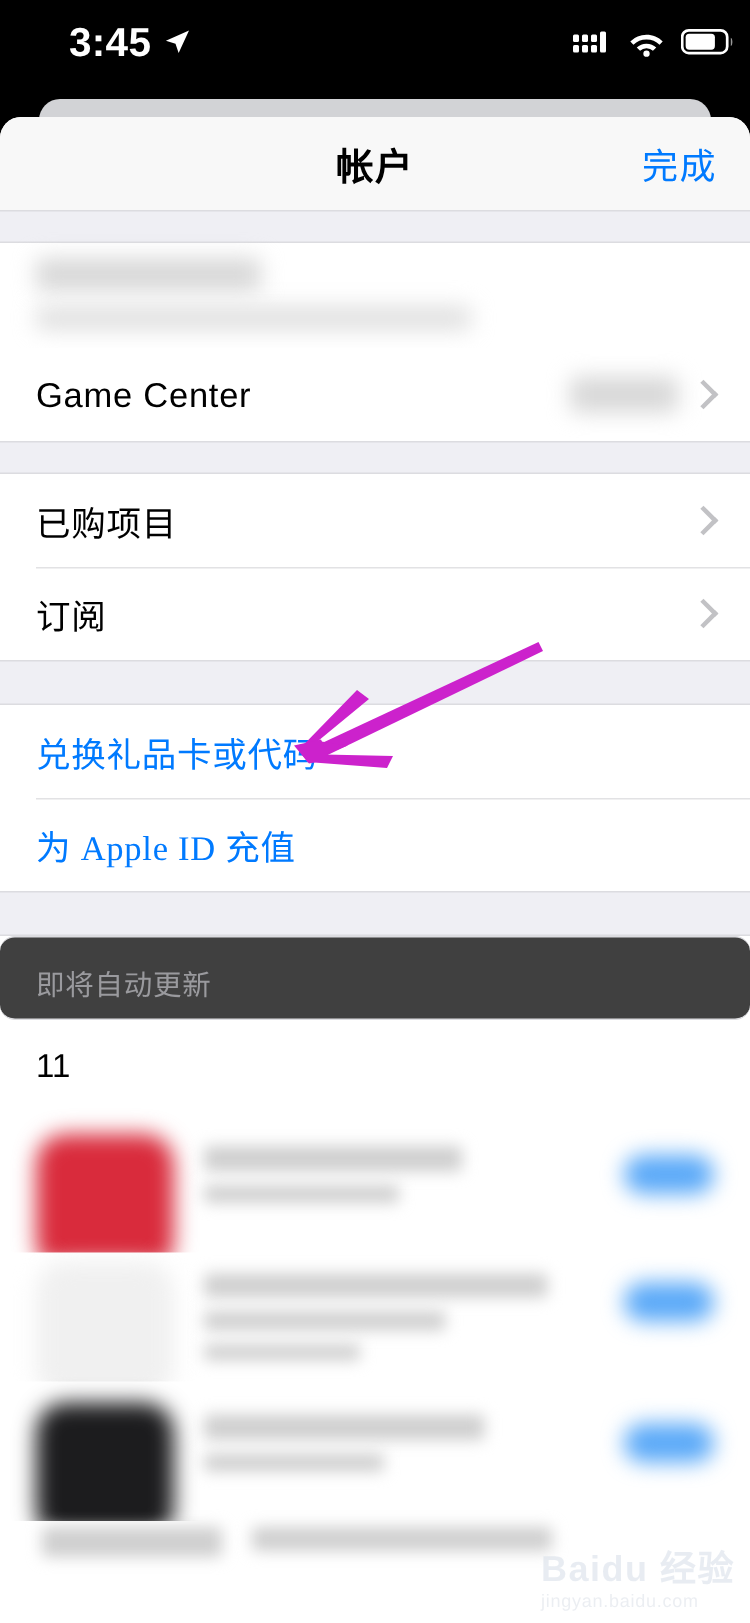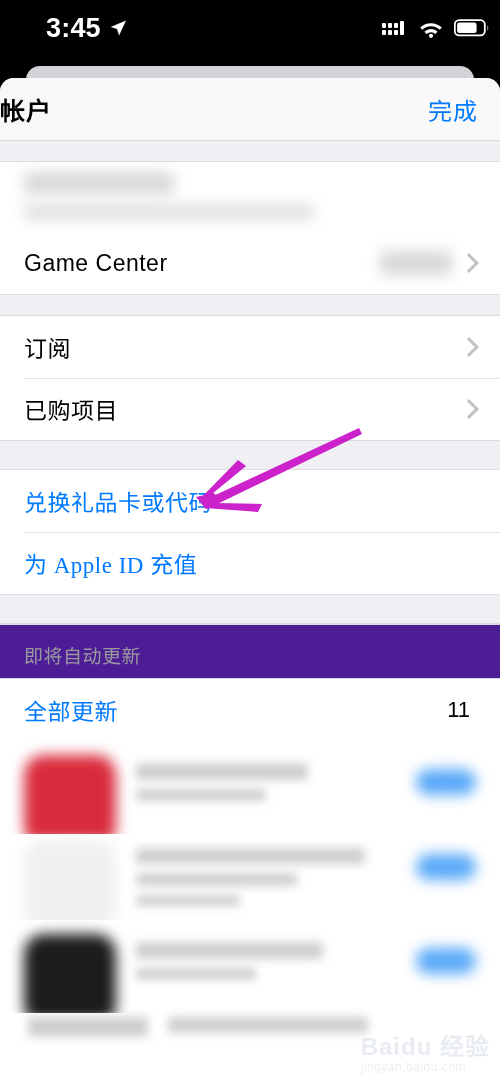--- a/index.html
+++ b/index.html
@@ -47,21 +47,21 @@
     border-radius:14px 14px 0 0;
     overflow:hidden;
     z-index:10;
   }
 
   
   .navbar {
     position:relative;
     height:62px;
     background:#f8f8f8;
-    display:flex; align-items:center; justify-content:flex-start;
+    display:flex; align-items:center; justify-content:center;
   }
   .nav-title {
     font-size:25px; font-weight:700; color:#000; letter-spacing:1px;
   }
   .nav-done {
     position:absolute; right:22px; top:50%; transform:translateY(-50%);
     font-size:24px; color:#007aff; letter-spacing:1px;
     background:none; border:none; cursor:pointer;
     font-family:inherit;
   }
@@ -115,24 +115,25 @@
   
   .acct-row {
     position:relative; height:70px; background:#fff;
     padding:10px 24px 0 24px;
   }
   .acct-name { width:150px; height:22px; margin-bottom:10px; }
   .acct-mail { width:290px; height:16px; background:#e0e0e0; }
 
   
   .sec-head {
-    background:#4c1d95;
+    background:#404040;
     border-top:1px solid #dcdce0;
     border-bottom:1px solid #dcdce0;
     padding:16px 24px 10px 24px;
+    border-radius:10px;
   }
   .sec-head-text {
     font-size:19px; color:#9a9a9e; letter-spacing:.5px;
   }
 
   
   .app-row {
     position:relative;
     display:flex; align-items:flex-start; gap:20px;
     padding:14px 24px 10px 24px;
@@ -237,27 +238,27 @@
         <span class="row-label">Game Center</span>
         <span class="blur-box" style="width:72px;height:24px;"></span>
         <span class="chev"></span>
       </div>
     </div>
 
     <div class="gap gap-22"></div>
 
     <div class="group">
       <div class="row">
+        <span class="row-label">已购项目</span>
+        <span class="chev"></span>
+      </div>
+      <div class="row">
         <span class="row-label">订阅</span>
         <span class="chev"></span>
       </div>
-      <div class="row">
-        <span class="row-label">已购项目</span>
-        <span class="chev"></span>
-      </div>
     </div>
 
     <div class="gap gap-30"></div>
 
     <div class="group">
       <div class="row">
         <span class="row-label link">兑换礼品卡或代码</span>
       </div>
       <div class="row">
         <span class="row-label link">为 Apple ID 充值</span>
@@ -266,21 +267,20 @@
 
     <div class="gap gap-30"></div>
 
 
     <div class="sec-head">
       <span class="sec-head-text">即将自动更新</span>
     </div>
 
     <div class="group">
       <div class="row">
-        <span class="row-label link">全部更新</span>
         <span class="row-value">11</span>
       </div>
     </div>
 
     <div class="group">
 
       <div class="app-row">
         <div class="app-icon" style="background:#d92b3c;"></div>
         <div class="app-mid">
           <div class="app-line" style="width:66%;height:17px;"></div>

